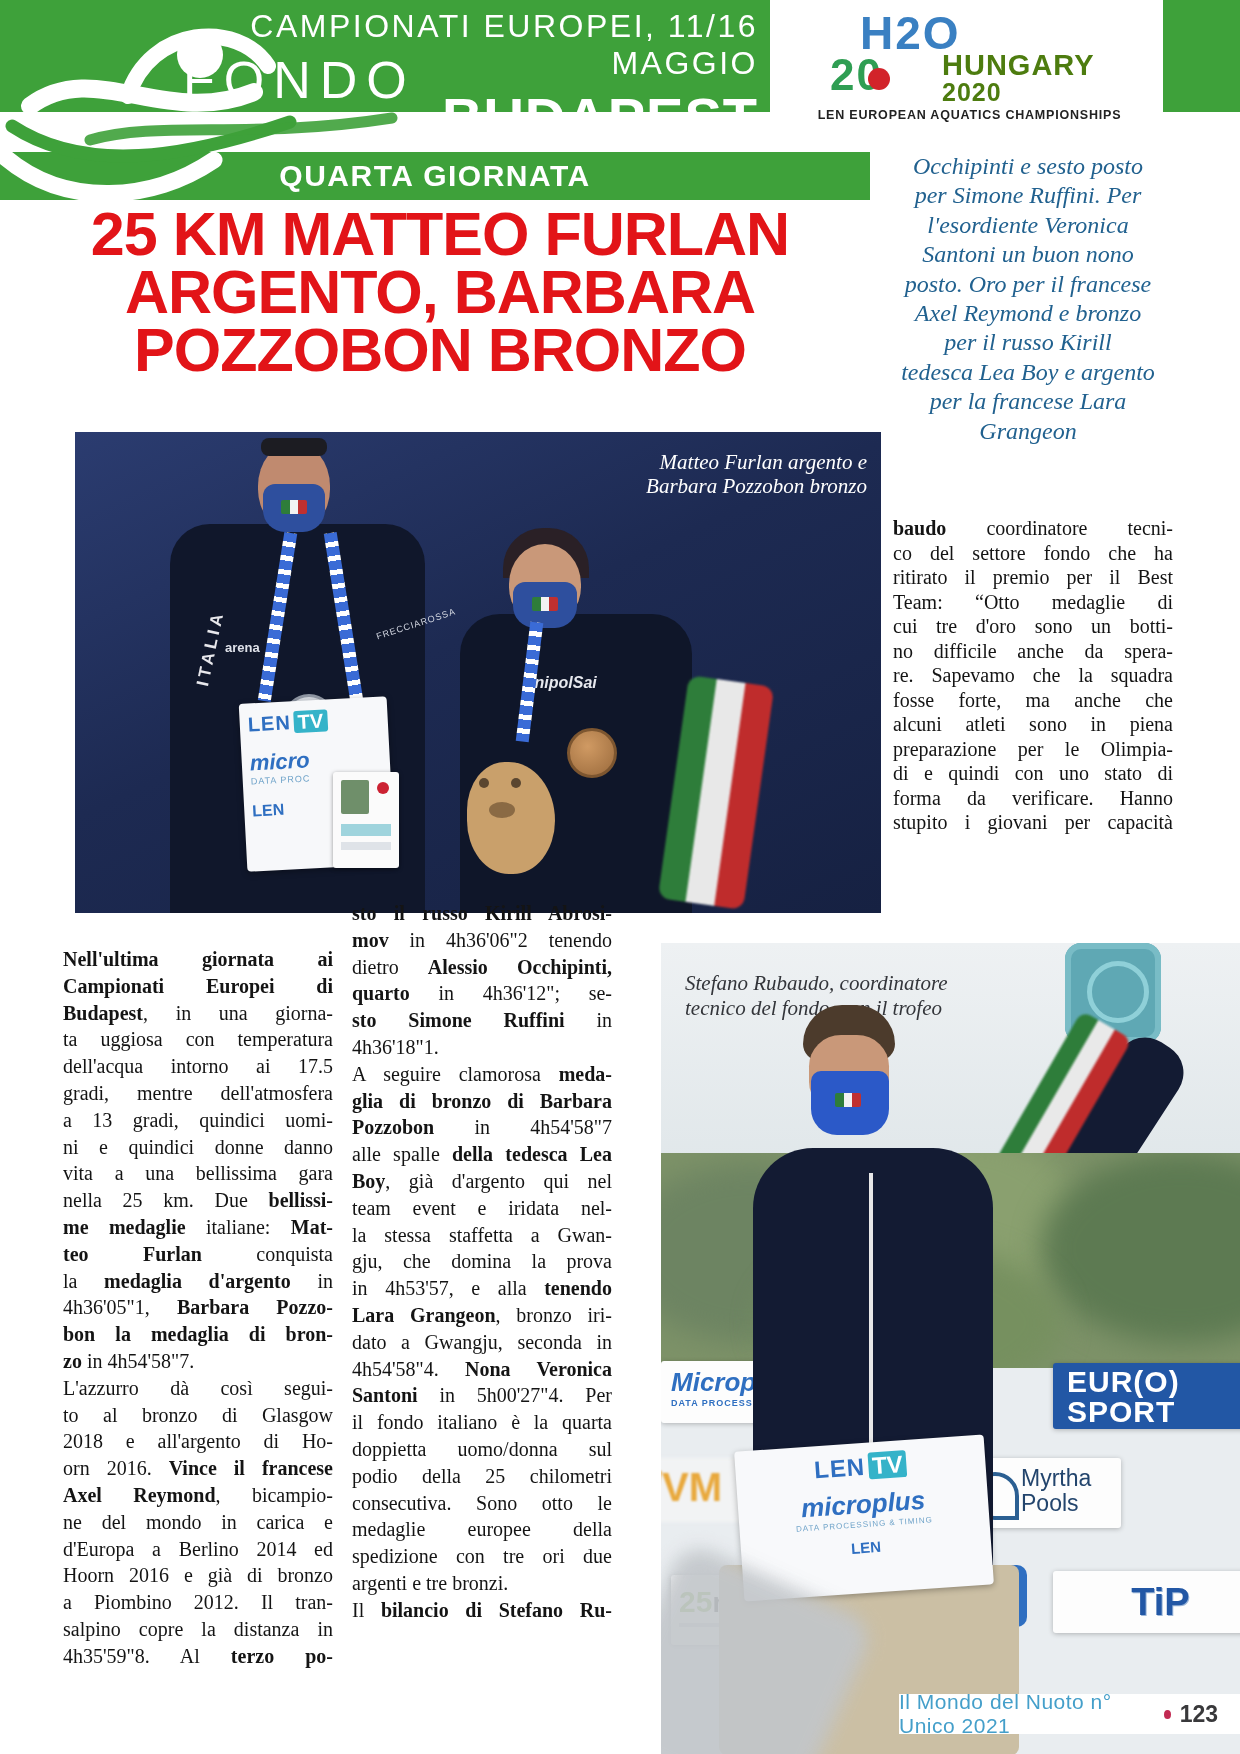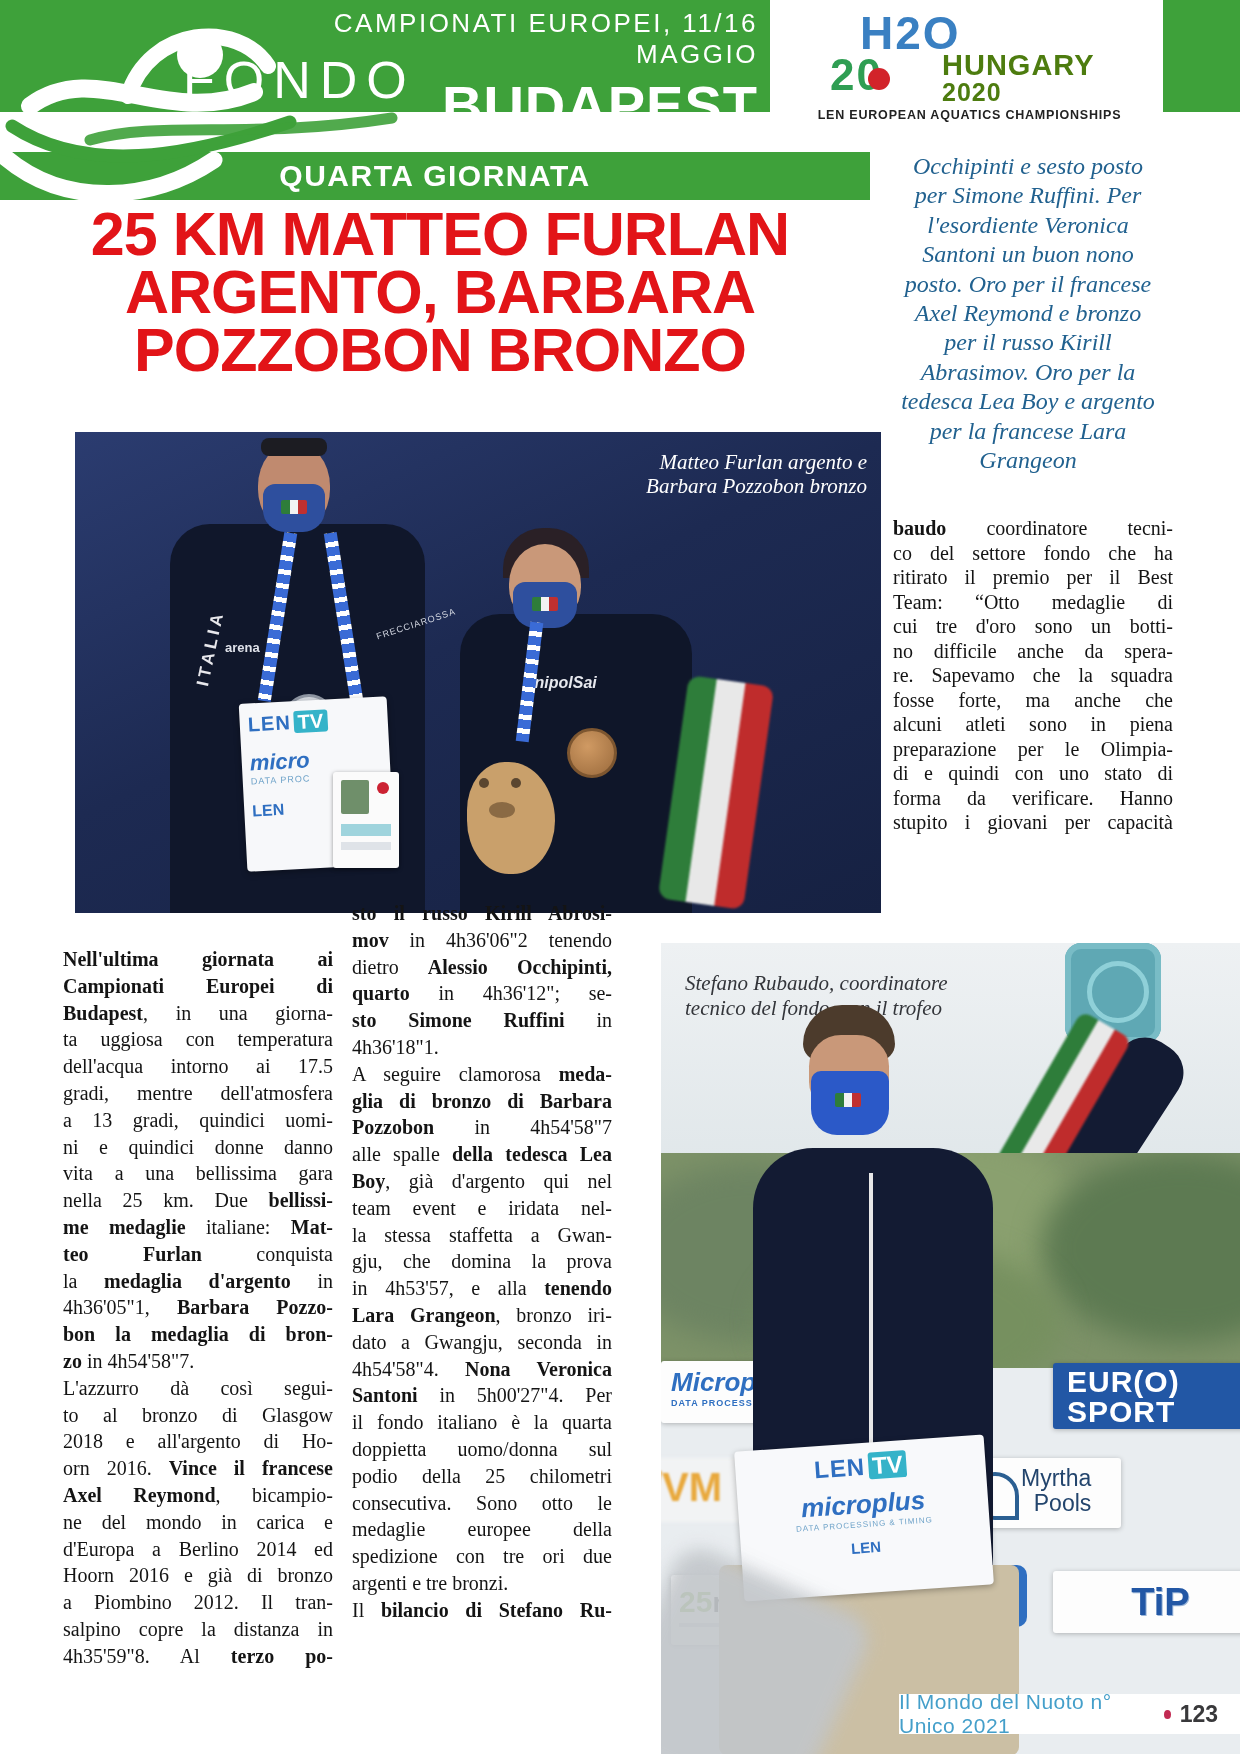--- a/index.html
+++ b/index.html
@@ -6,21 +6,21 @@
   .page{position:relative;width:1240px;height:1754px;background:#ffffff;overflow:hidden;
         font-family:"Liberation Serif",serif;color:#111;}
   .abs{position:absolute;}
 
   
   .band{background:#3ea13a;}
   .band-main{left:0;top:0;width:770px;height:112px;}
   .band-right{left:1163px;top:0;width:77px;height:112px;}
   .band-text{left:250px;top:8px;width:508px;height:100px;text-align:right;color:#fff;
              font-family:"Liberation Sans",sans-serif;}
-  .kicker{font-size:26px;letter-spacing:2.5px;font-weight:400;}
+  .kicker{font-size:32px;letter-spacing:2.5px;font-weight:400;}
   .city{font-size:56px;font-weight:700;letter-spacing:1px;margin-top:3px;}
   .fondo{left:183px;top:50px;color:#fff;font-family:"Liberation Sans",sans-serif;
          font-size:52px;letter-spacing:9px;font-weight:400;text-align:right;}
   .quarta{left:0;top:152px;width:870px;height:48px;background:#3ea13a;color:#fff;
           font-family:"Liberation Sans",sans-serif;font-weight:700;font-size:30px;
           letter-spacing:1.5px;text-align:center;line-height:48px;}
 
   
   .hu{left:782px;top:6px;width:375px;height:132px;font-family:"Liberation Sans",sans-serif;}
   .hu-h2o{position:absolute;left:78px;top:0;font-size:46px;font-weight:700;color:#3a80c2;letter-spacing:2px;}
@@ -159,21 +159,20 @@
     </div>
 
   <div class="abs lead clines">
       <div class="line">Occhipinti e sesto posto</div>
       <div class="line">per Simone Ruffini. Per</div>
       <div class="line">l'esordiente Veronica</div>
       <div class="line">Santoni un buon nono</div>
       <div class="line">posto. Oro per il francese</div>
       <div class="line">Axel Reymond e bronzo</div>
       <div class="line">per il russo Kirill</div>
-      <div class="line">Abrasimov. Oro per la</div>
       <div class="line">tedesca Lea Boy e argento</div>
       <div class="line">per la francese Lara</div>
       <div class="line">Grangeon</div>
     </div>
 
   <div class="abs photo1">
     <div class="p1cap rlines">
         <div class="line">Matteo Furlan argento e</div>
         <div class="line">Barbara Pozzobon bronzo</div>
       </div>
@@ -323,21 +322,21 @@
       <div style="font-size:9px;color:#2f6fc1;font-weight:700;letter-spacing:1px;">DATA PROCESSING &amp; TI</div>
     </div>
     <div class="board" style="left:392px;top:420px;width:215px;height:66px;background:#2257a5;color:#fff;
          font-weight:700;font-size:30px;line-height:30px;padding:4px 0 0 14px;box-sizing:border-box;letter-spacing:1px;">
       <div>EUR(O)</div>
       <div>SPORT</div>
     </div>
 
     <div class="abs" style="left:-16px;top:515px;width:120px;height:64px;background:#f2f3f4;filter:blur(2px);"></div>
     <div class="abs sans" style="left:-10px;top:522px;color:#e8a83c;font-weight:700;font-size:40px;filter:blur(1px);">/VM</div>
-    <div class="board" style="left:300px;top:515px;width:160px;height:70px;padding:8px 10px;box-sizing:border-box;text-align:right;">
+    <div class="board" style="left:300px;top:515px;width:160px;height:70px;padding:8px 10px;box-sizing:border-box;">
       <div class="abs" style="left:10px;top:14px;width:40px;height:40px;border:4px solid #2b5f92;border-radius:50% 50% 0 50%;"></div>
       <div class="abs" style="left:60px;top:8px;color:#23456d;font-size:23px;line-height:25px;">
         <div>Myrtha</div>
         <div>Pools</div>
       </div>
     </div>
 
     <div class="board" style="left:10px;top:632px;width:118px;height:70px;padding:10px 8px;box-sizing:border-box;">
       <span style="color:#7cb342;font-weight:700;font-size:30px;">25</span><span style="color:#3a3a3a;font-weight:700;font-size:27px;">marke</span>
       <div style="height:4px;background:#cfd6da;margin-top:4px;"></div>

